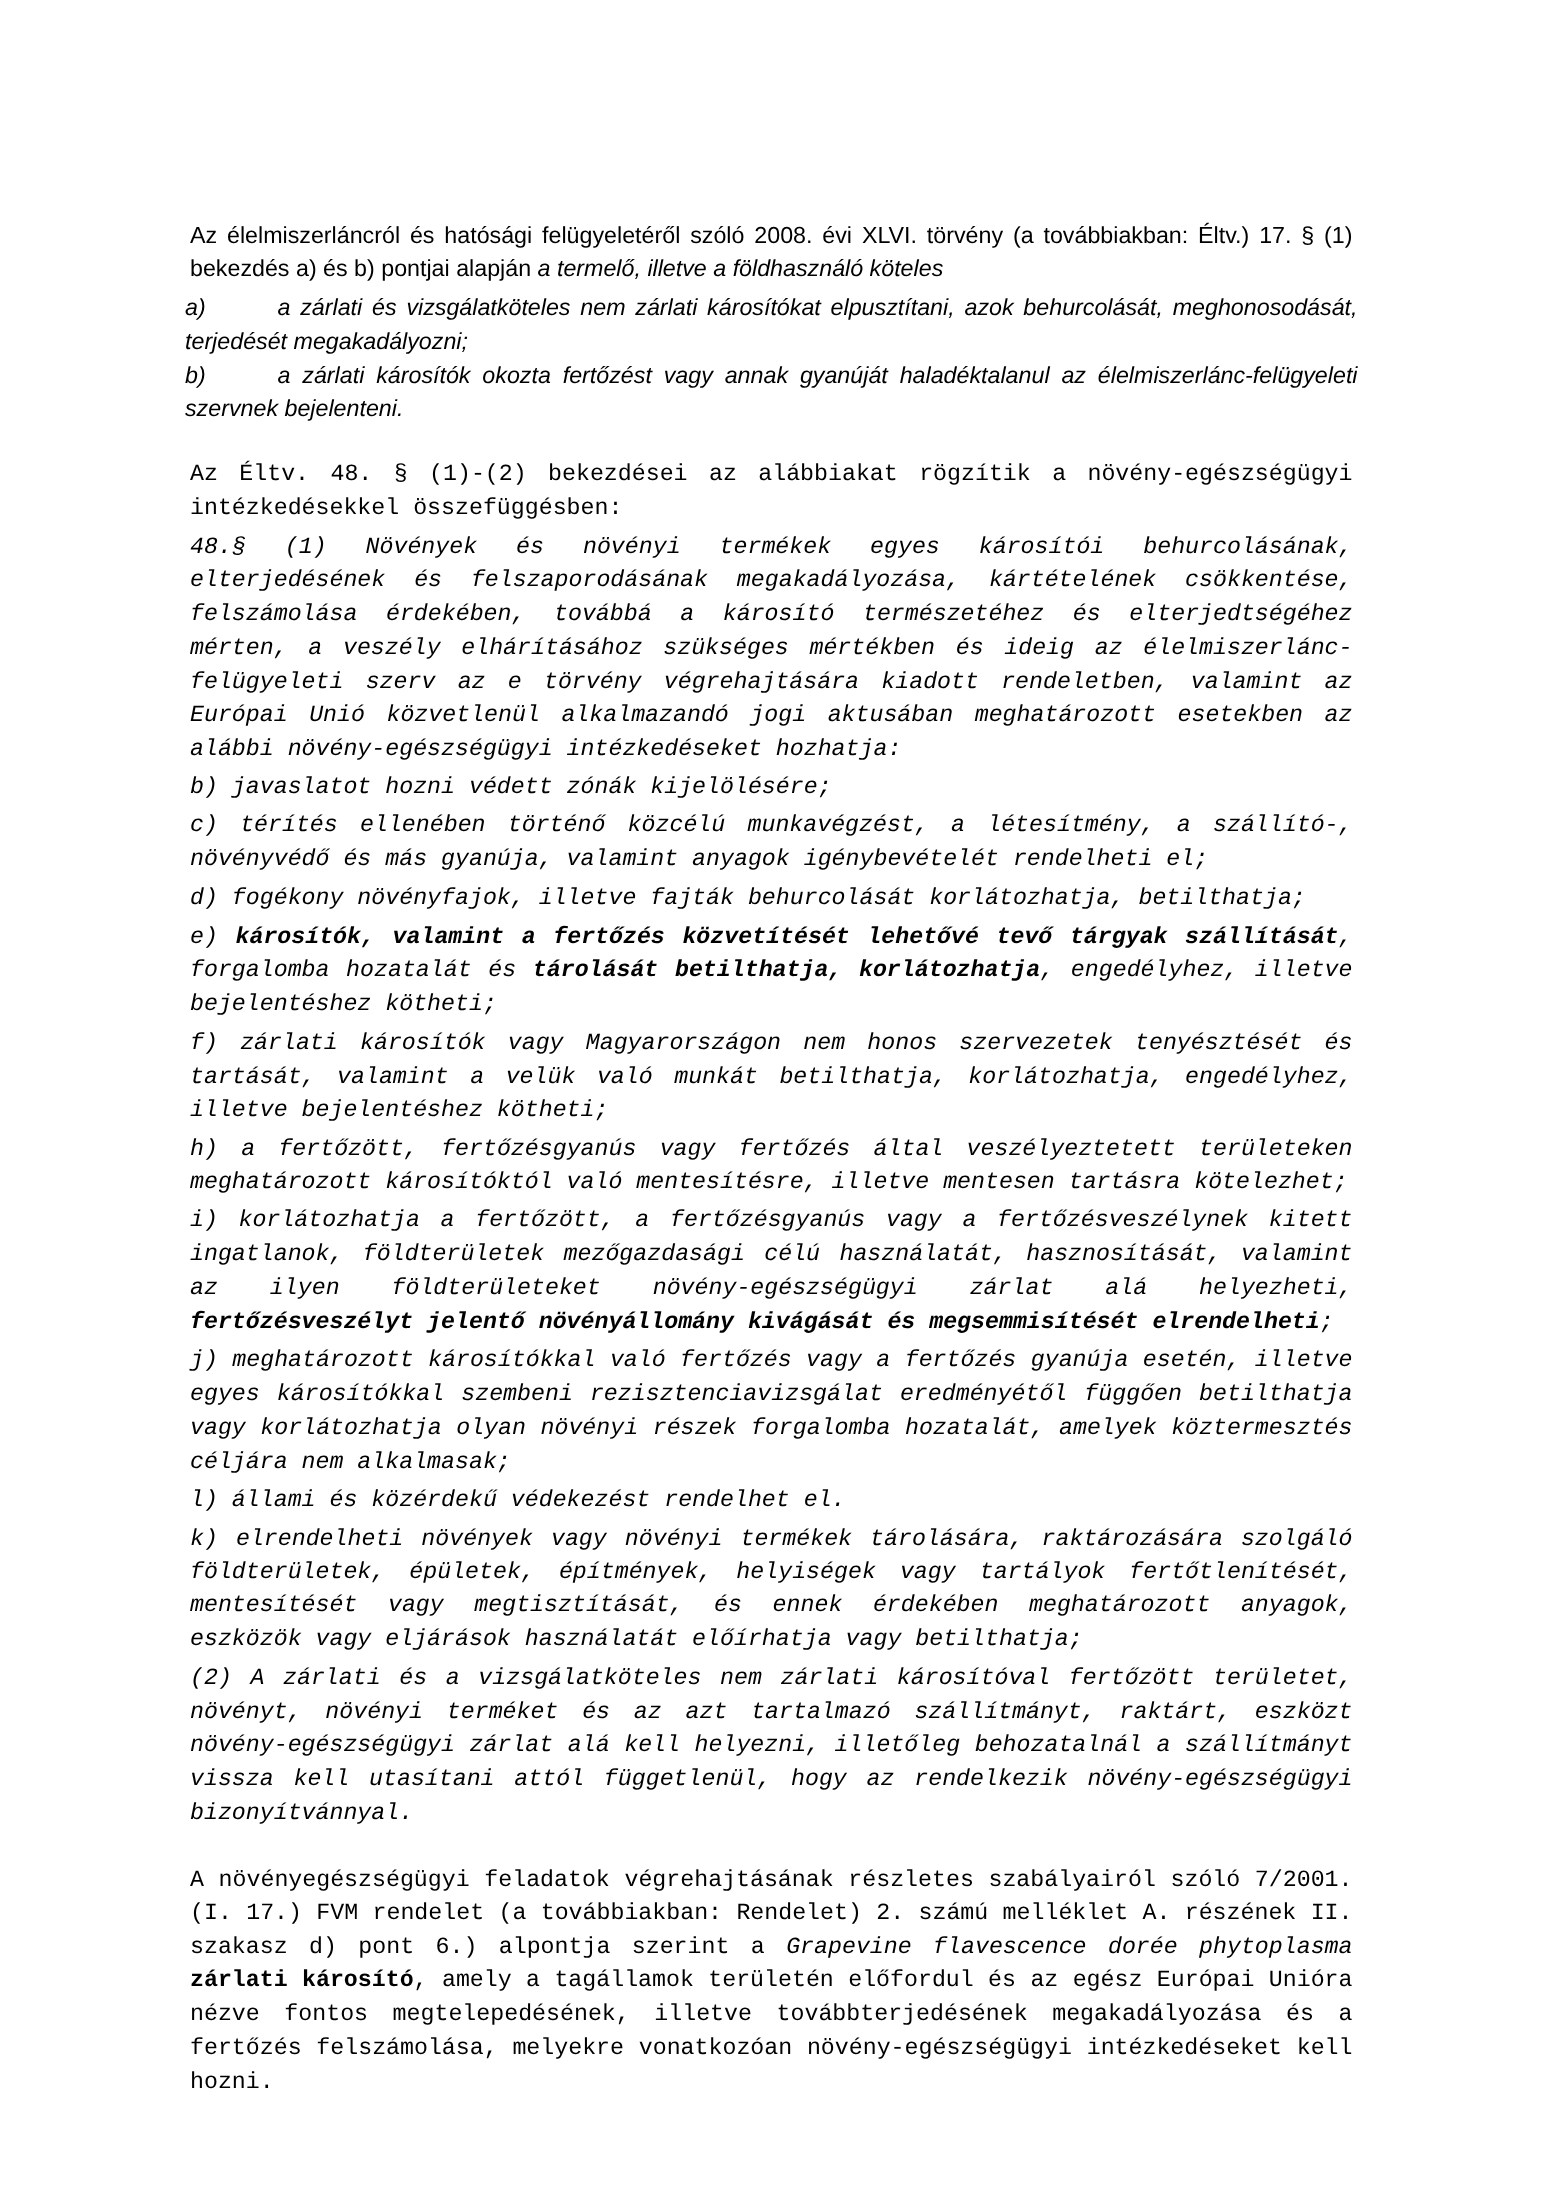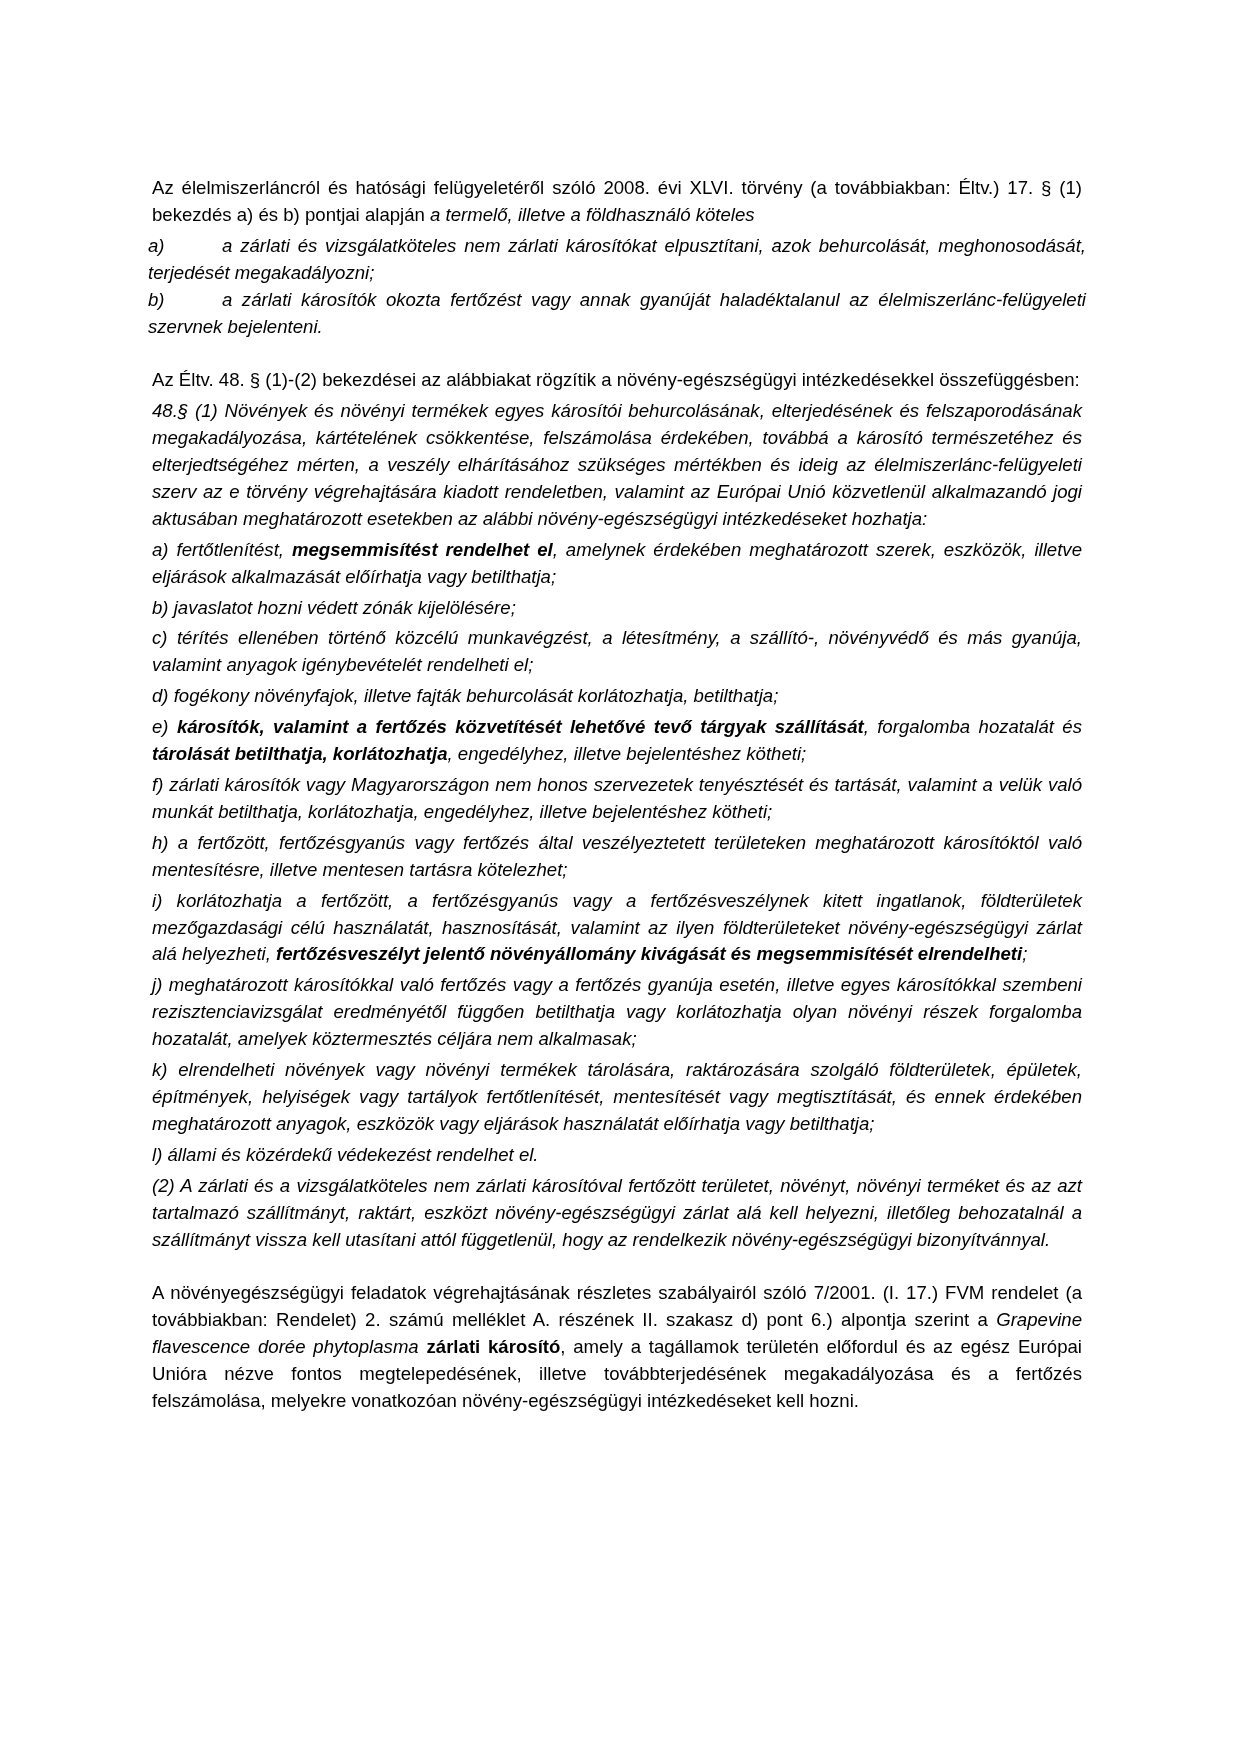--- a/index.html
+++ b/index.html
@@ -22,20 +22,21 @@
       width: 938px;
       font-size: 18.6px;
       line-height: 26.9px;
       text-align: justify;
     }
     .para {
       margin: 0;
     }
     .para + .para.gap {
       margin-top: 26.9px;
+      font-family: Liberation Mono, monospace;
     }
     .line-block {
       display: block;
       margin: 4px;
     }
     .i { font-style: italic; }
     .b { font-weight: bold; }
     .list-item {
       display: block;
       font-style: italic;
@@ -52,31 +53,30 @@
 
   <div class="para">
     <span class="line-block"><span>Az élelmiszerláncról és hatósági felügyeletéről szóló 2008. évi XLVI. törvény (a továbbiakban: Éltv.) 17. § (1) bekezdés a) és b) pontjai alapján </span><span class="i">a termelő, illetve a földhasználó köteles</span></span>
     <span class="list-item"><span class="tab-label">a)</span><span>a zárlati és vizsgálatköteles nem zárlati károsítókat elpusztítani, azok behurcolását, meghonosodását, terjedését megakadályozni;</span></span>
     <span class="list-item"><span class="tab-label">b)</span><span>a zárlati károsítók okozta fertőzést vagy annak gyanúját haladéktalanul az élelmiszerlánc-felügyeleti szervnek bejelenteni.</span></span>
   </div>
 
   <div class="para gap">
     <span class="line-block">Az Éltv. 48. § (1)-(2) bekezdései az alábbiakat rögzítik a növény-egészségügyi intézkedésekkel összefüggésben:</span>
     <span class="line-block i">48.§ (1) Növények és növényi termékek egyes károsítói behurcolásának, elterjedésének és felszaporodásának megakadályozása, kártételének csökkentése, felszámolása érdekében, továbbá a károsító természetéhez és elterjedtségéhez mérten, a veszély elhárításához szükséges mértékben és ideig az élelmiszerlánc-felügyeleti szerv az e törvény végrehajtására kiadott rendeletben, valamint az Európai Unió közvetlenül alkalmazandó jogi aktusában meghatározott esetekben az alábbi növény-egészségügyi intézkedéseket hozhatja:</span>
-    <span class="line-block i"><span>a) fertőtlenítést, </span><span class="b">megsemmisítést rendelhet el</span><span>, amelynek érdekében meghatározott szerek, eszközök, illetve eljárások alkalmazását előírhatja vagy betilthatja;</span></span>
     <span class="line-block i">b) javaslatot hozni védett zónák kijelölésére;</span>
     <span class="line-block i">c) térítés ellenében történő közcélú munkavégzést, a létesítmény, a szállító-, növényvédő és más gyanúja, valamint anyagok igénybevételét rendelheti el;</span>
     <span class="line-block i">d) fogékony növényfajok, illetve fajták behurcolását korlátozhatja, betilthatja;</span>
     <span class="line-block i"><span>e) </span><span class="b">károsítók, valamint a fertőzés közvetítését lehetővé tevő tárgyak szállítását</span><span>, forgalomba hozatalát és </span><span class="b">tárolását betilthatja, korlátozhatja</span><span>, engedélyhez, illetve bejelentéshez kötheti;</span></span>
     <span class="line-block i">f) zárlati károsítók vagy Magyarországon nem honos szervezetek tenyésztését és tartását, valamint a velük való munkát betilthatja, korlátozhatja, engedélyhez, illetve bejelentéshez kötheti;</span>
     <span class="line-block i">h) a fertőzött, fertőzésgyanús vagy fertőzés által veszélyeztetett területeken meghatározott károsítóktól való mentesítésre, illetve mentesen tartásra kötelezhet;</span>
     <span class="line-block i"><span>i) korlátozhatja a fertőzött, a fertőzésgyanús vagy a fertőzésveszélynek kitett ingatlanok, földterületek mezőgazdasági célú használatát, hasznosítását, valamint az ilyen földterületeket növény-egészségügyi zárlat alá helyezheti, </span><span class="b">fertőzésveszélyt jelentő növényállomány kivágását és megsemmisítését elrendelheti</span><span>;</span></span>
     <span class="line-block i">j) meghatározott károsítókkal való fertőzés vagy a fertőzés gyanúja esetén, illetve egyes károsítókkal szembeni rezisztenciavizsgálat eredményétől függően betilthatja vagy korlátozhatja olyan növényi részek forgalomba hozatalát, amelyek köztermesztés céljára nem alkalmasak;</span>
+    <span class="line-block i">l) állami és közérdekű védekezést rendelhet el.</span>
     <span class="line-block i">k) elrendelheti növények vagy növényi termékek tárolására, raktározására szolgáló földterületek, épületek, építmények, helyiségek vagy tartályok fertőtlenítését, mentesítését vagy megtisztítását, és ennek érdekében meghatározott anyagok, eszközök vagy eljárások használatát előírhatja vagy betilthatja;</span>
-    <span class="line-block i">l) állami és közérdekű védekezést rendelhet el.</span>
     <span class="line-block i">(2) A zárlati és a vizsgálatköteles nem zárlati károsítóval fertőzött területet, növényt, növényi terméket és az azt tartalmazó szállítmányt, raktárt, eszközt növény-egészségügyi zárlat alá kell helyezni, illetőleg behozatalnál a szállítmányt vissza kell utasítani attól függetlenül, hogy az rendelkezik növény-egészségügyi bizonyítvánnyal.</span>
   </div>
 
   <div class="para gap">
     <span class="line-block"><span>A növényegészségügyi feladatok végrehajtásának részletes szabályairól szóló 7/2001. (I. 17.) FVM rendelet (a továbbiakban: Rendelet) 2. számú melléklet A. részének II. szakasz d) pont 6.) alpontja szerint a </span><span class="i">Grapevine flavescence dorée phytoplasma</span><span> </span><span class="b">zárlati károsító</span><span>, amely a tagállamok területén előfordul és az egész Európai Unióra nézve fontos megtelepedésének, illetve továbbterjedésének megakadályozása és a fertőzés felszámolása, melyekre vonatkozóan növény-egészségügyi intézkedéseket kell hozni.</span></span>
   </div>
 
 </div>
 
 </body></html>

